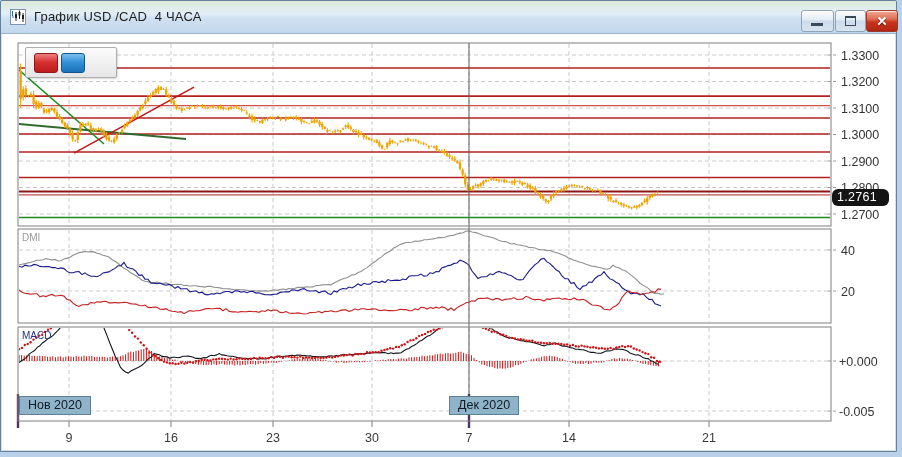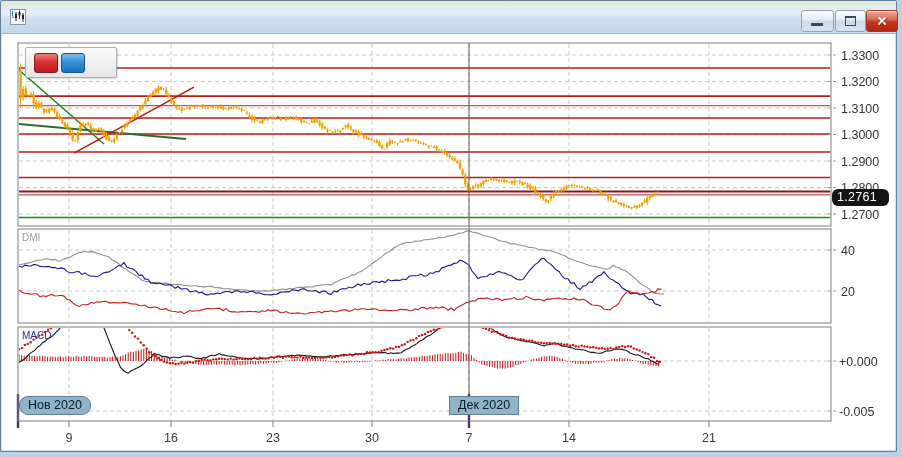--- a/index.html
+++ b/index.html
@@ -1153,36 +1153,37 @@
       <rect x="0.5" y="1.5" width="15" height="15" fill="#ffffff" stroke="#7d96b5"></rect>
       <line x1="2.5" y1="3" x2="2.5" y2="8" stroke="#2f6fb5" stroke-width="1"></line>
       <line x1="2" y1="9" x2="4" y2="9" stroke="#2f6fb5" stroke-width="1"></line>
       <line x1="6" y1="4" x2="6" y2="13" stroke="#222" stroke-width="1"></line>
       <rect x="5" y="6" width="2" height="4" fill="#222"></rect>
       <line x1="9.5" y1="2.5" x2="9.5" y2="11" stroke="#222" stroke-width="1"></line>
       <rect x="8.5" y="4" width="2" height="3.5" fill="#222"></rect>
       <line x1="13" y1="5" x2="13" y2="14" stroke="#222" stroke-width="1"></line>
       <rect x="12" y="7" width="2" height="4" fill="#222"></rect>
     </svg>
+    <span class="window-title">График USD /CAD  4 ЧАСА</span>
     <div class="winbtn min">
       <div class="glyph-min"></div>
     </div>
     <div class="winbtn max">
       <div class="glyph-max"></div>
     </div>
     <div class="winbtn close">
       <div class="glyph-x"></div>
     </div>
   </div>
 
   <div class="overlay marker-toolbar">
     <div class="marker-btn red"></div>
     <div class="marker-btn blue"></div>
   </div>
 
   <div class="ind-label dmi-label">DMI</div>
   <div class="ind-label macd-label">MACD</div>
 
-  <div class="month-badge" id="month0" style="left: 18px; border-radius: 9px;">Нов 2020</div>
+  <div class="month-badge" id="month0" style="left: 18px;">Нов 2020</div>
   <div class="month-badge" id="month1" style="left: 448px;">Дек 2020</div>
 
   <div class="price-badge">1.2761</div>
 </div>
 
 </body></html>

